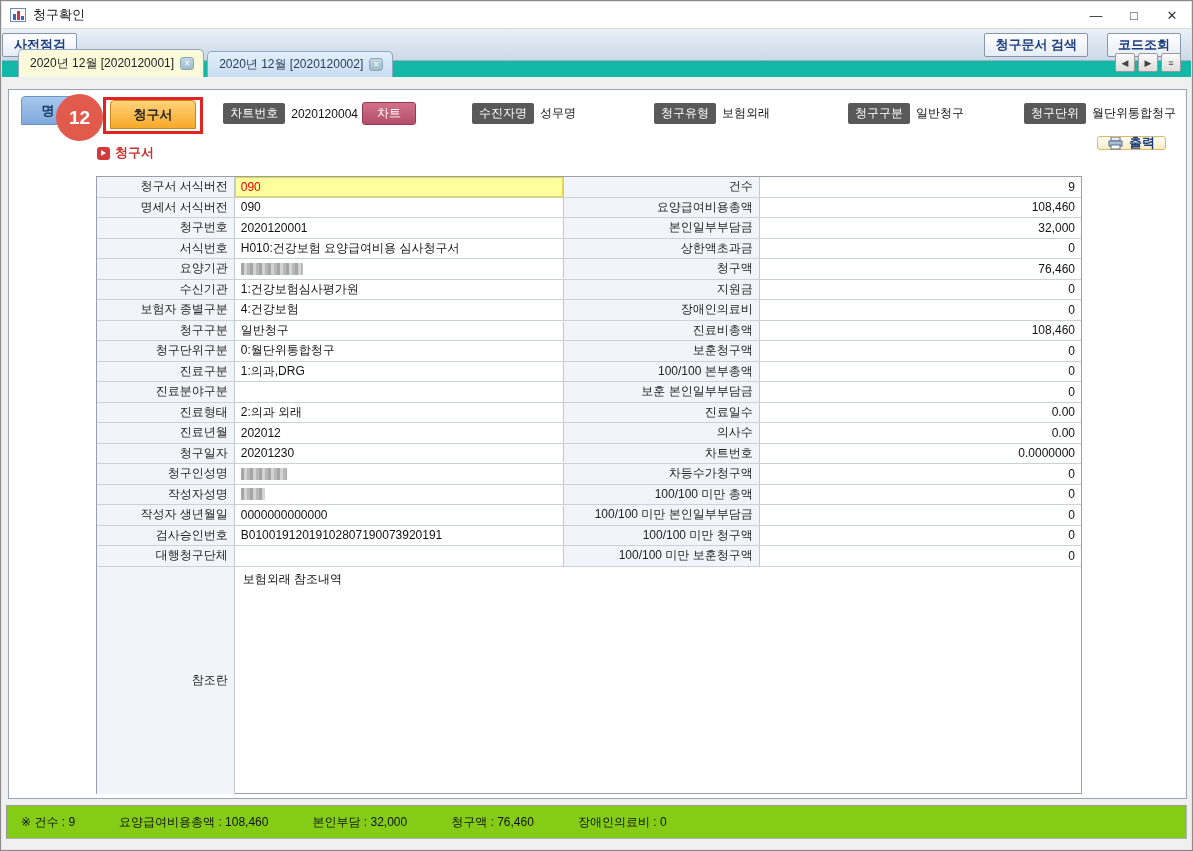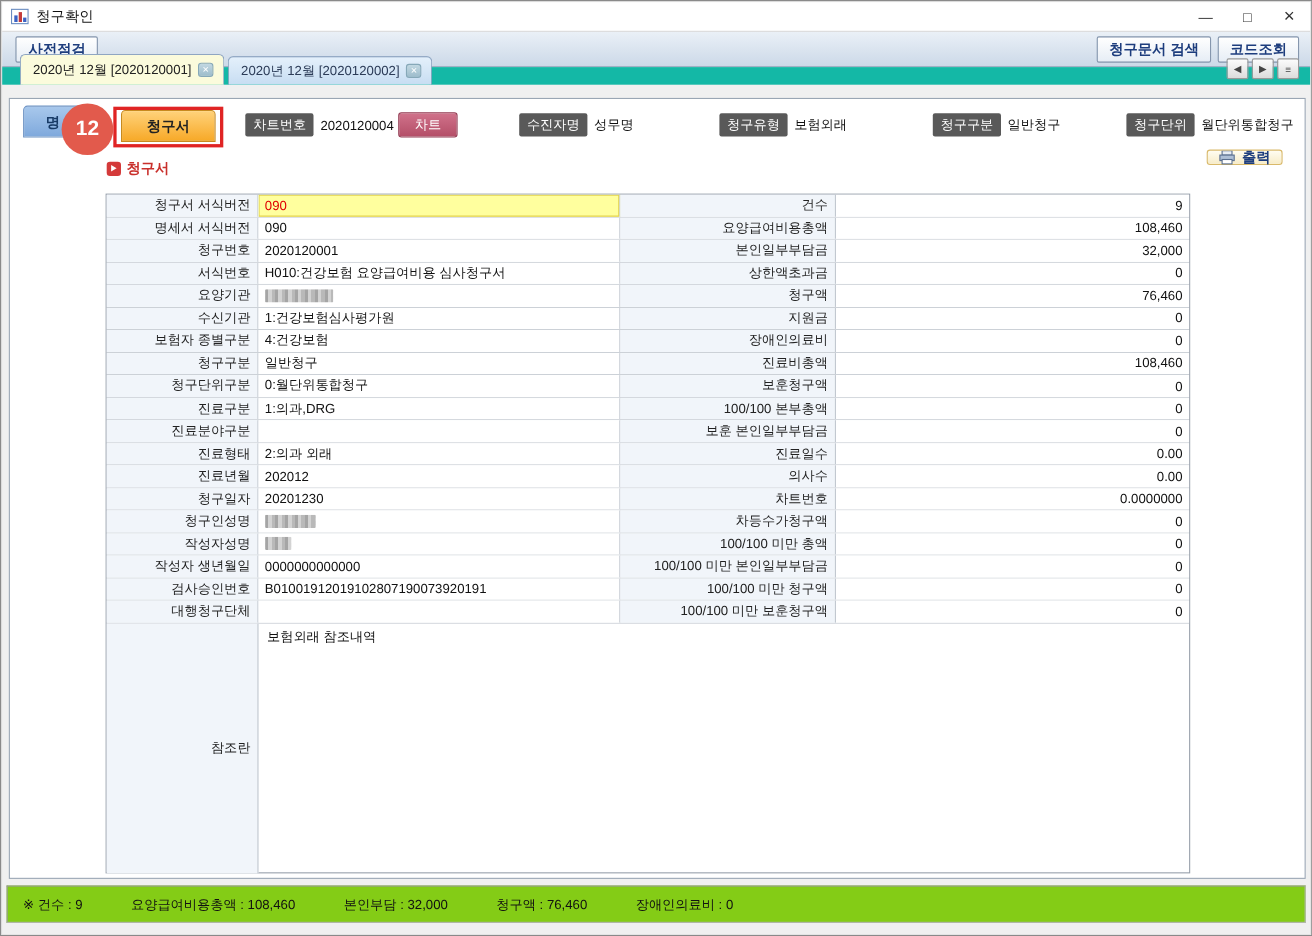--- a/index.html
+++ b/index.html
@@ -21,22 +21,22 @@
   .title-text { margin-left:7px; font-size:13px; color:#111; }
   .win-controls { margin-left:auto; display:flex; }
   .win-btn { width:38px; height:25px; display:flex; align-items:center; justify-content:center;
     font-size:13px; color:#333; cursor:default; }
   
   .toolbar { position:absolute; left:1px; top:28px; right:1px; height:32px;
     background:linear-gradient(#eaf0f7,#ccd9e8); border-bottom:1px solid #9fb0c4;
     display:flex; align-items:center; }
   .tbtn { height:24px; padding:0 10px; margin-top:0; background:linear-gradient(#ffffff,#e6edf5);
     border:1px solid #8596ad; border-radius:2px; font-size:13px; font-weight:bold; color:#1d3d7d;
-    display:flex; align-items:center; cursor:default; }
-  .tbtn.left { margin-left:12px;padding-left:11px; }
+    display:flex; align-items:center; cursor:default;margin-left:13px; }
+  .tbtn.left { margin-left:0;padding-left:11px; }
   .tb-right { margin-left:auto; display:flex; gap:6px; margin-right:10px; }
   
   .tabstrip { position:absolute; left:1px; top:60px; right:1px; height:16px; background:#14b8a6; }
   .main-tabs { position:absolute; left:16px; bottom:0; display:flex; align-items:flex-end; gap:3px; }
   .tab { display:flex; align-items:center; gap:6px; padding:5px 9px 5px 11px;
     border:1px solid #8fa6c2; border-bottom:none; border-radius:5px 5px 0 0; font-size:12px;
     color:#2c3c58; cursor:default; }
   .tab.active { background:#fbfbdc; height:28px; font-weight:normal; color:#222; position:relative; z-index:2; }
   .tab:not(.active) { background:linear-gradient(#e4f0fb,#c7ddf2); height:26px; }
   .tab-close { width:14px; height:13px; background:linear-gradient(#c2d8e2,#9dbccb); border:1px solid #86a8b8;

